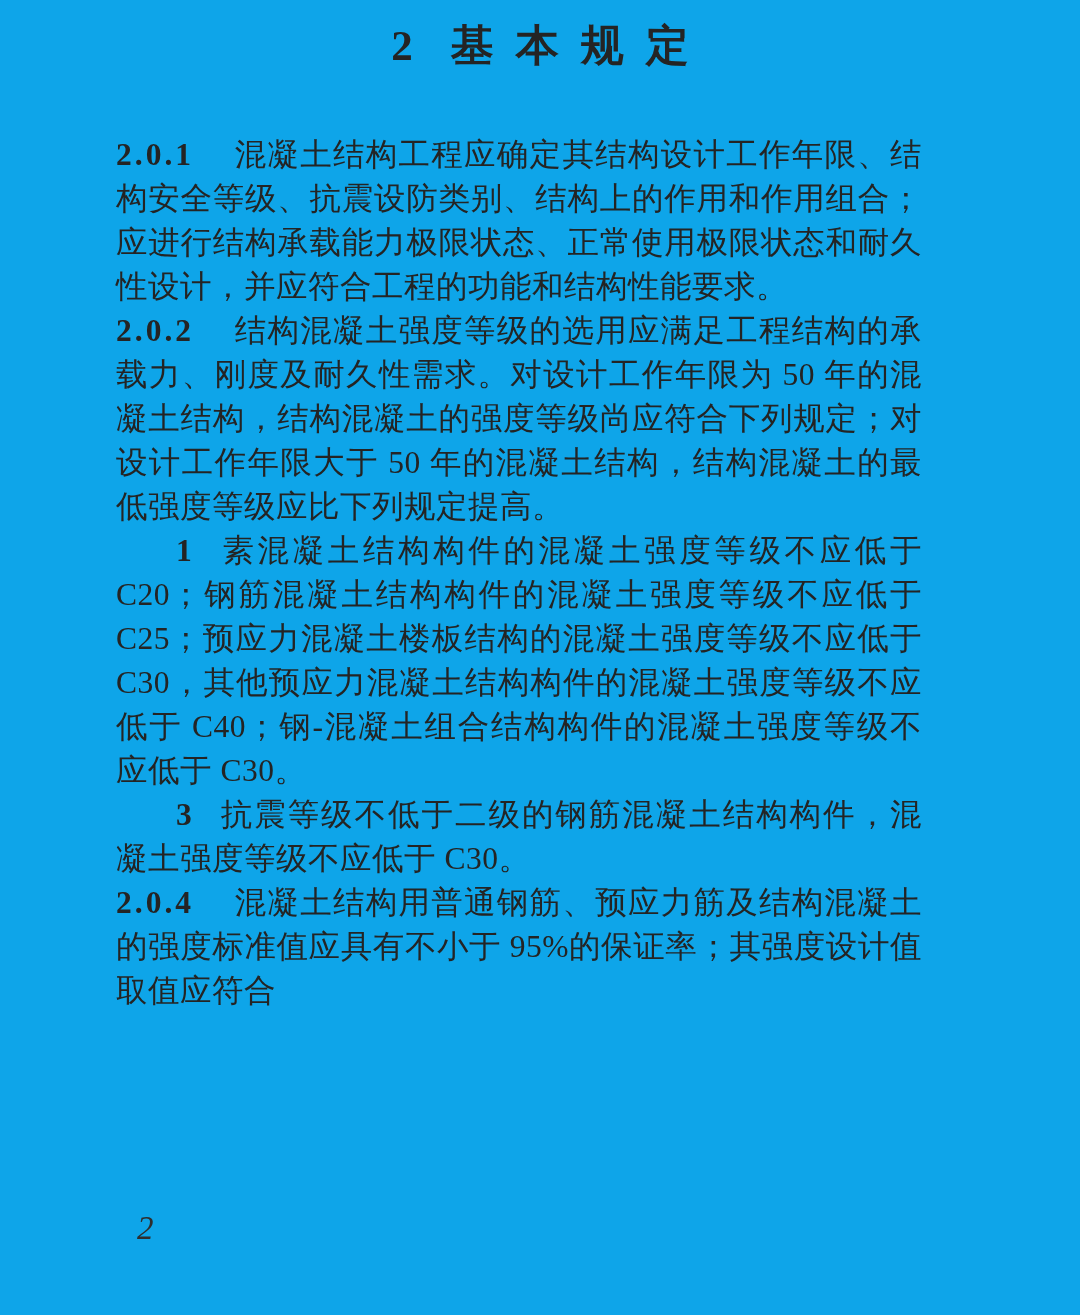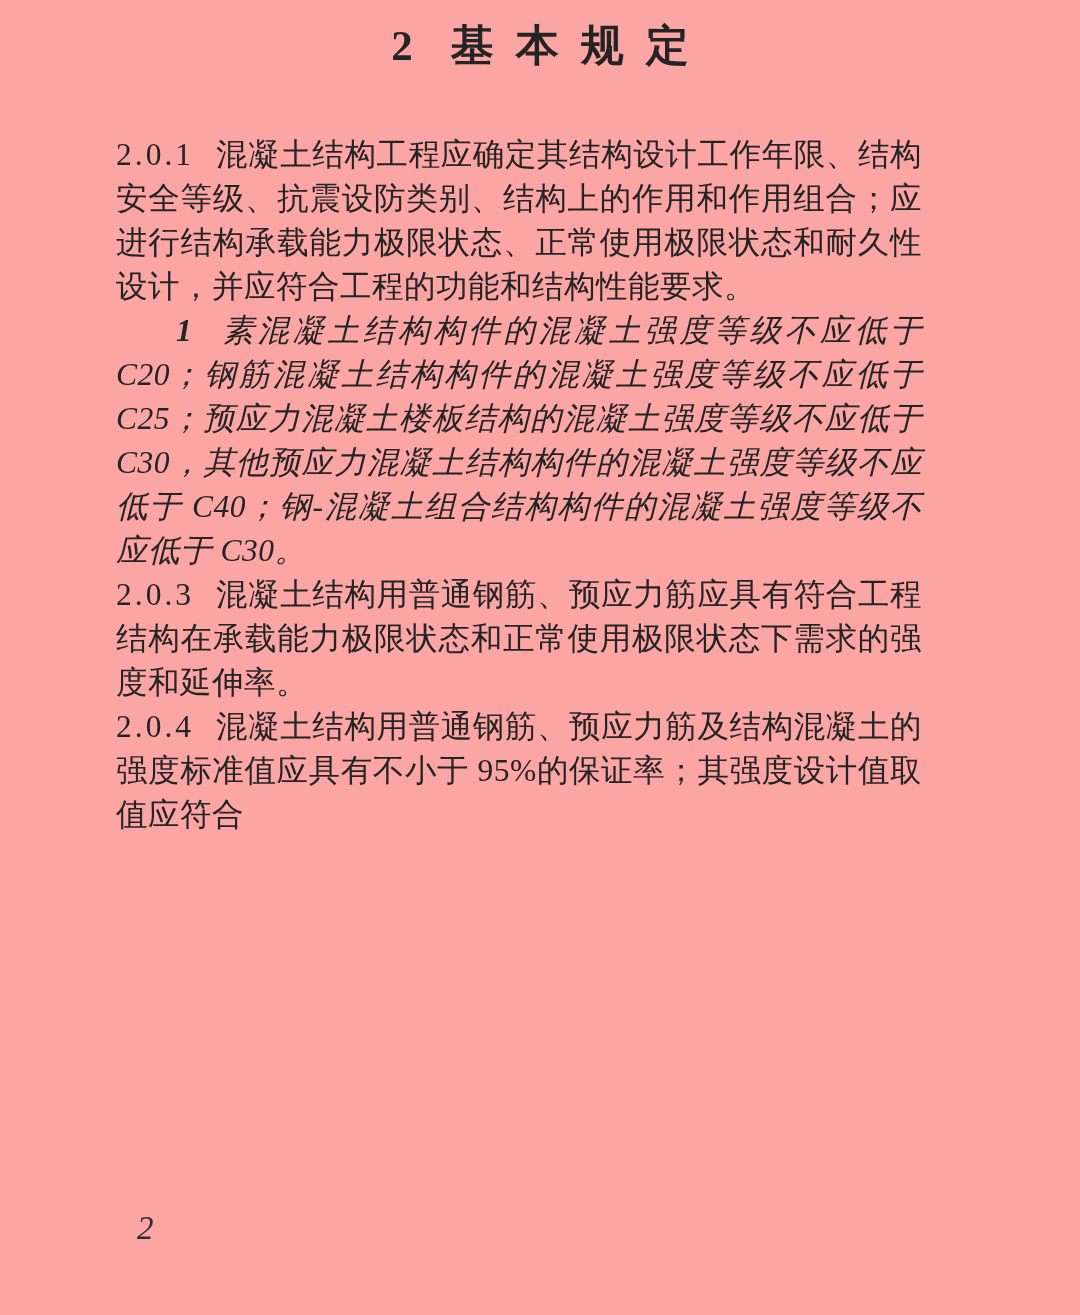--- a/index.html
+++ b/index.html
@@ -4,21 +4,21 @@
 <style>
   html, body {
     margin: 0;
     padding: 0;
     background: #ffffff;
   }
   .page {
     position: relative;
     width: 1080px;
     height: 1315px;
-    background: #fca5a5;
+    background: #0ea5e9;
     overflow: hidden;
     font-family: "Liberation Serif", "DejaVu Serif", serif;
     color: #242424;
   }
   .chapter-heading {
     position: absolute;
     top: 20px;
     left: 0;
     width: 100%;
     text-align: center;
@@ -43,27 +43,26 @@
     font-size: 31.5px;
     line-height: 44px;
     text-align: justify;
     letter-spacing: 0.5px;
   }
   .content p {
     margin: 0;
     padding: 0;
   }
   .clause > .num {
-    font-weight: normal;
+    font-weight: bold;
     letter-spacing: 3px;
-    margin-right: 22px;
+    margin-right: 40px;
   }
   .item {
     text-indent: 60px;
-    font-style: italic;
   }
   .item > .num {
     font-weight: bold;
     margin-right: 27px;
   }
   .page-num {
     position: absolute;
     left: 137px;
     top: 1206px;
     font-style: italic;
@@ -80,31 +79,34 @@
   <div class="chapter-heading">
     <span class="chapter-num">2</span><span class="chapter-name">基本规定</span>
   </div>
 
   <div class="content">
 
     <p class="clause">
       <span class="num">2.0.1</span><span>混凝土结构工程应确定其结构设计工作年限、结构安全等级、抗震设防类别、结构上的作用和作用组合；应进行结构承载能力极限状态、正常使用极限状态和耐久性设计，并应符合工程的功能和结构性能要求。</span>
     </p>
 
+    <p class="clause">
+      <span class="num">2.0.2</span><span>结构混凝土强度等级的选用应满足工程结构的承载力、刚度及耐久性需求。对设计工作年限为 50 年的混凝土结构，结构混凝土的强度等级尚应符合下列规定；对设计工作年限大于 50 年的混凝土结构，结构混凝土的最低强度等级应比下列规定提高。</span>
+    </p>
 
     <p class="item">
       <span class="num">1</span><span>素混凝土结构构件的混凝土强度等级不应低于 C20；钢筋混凝土结构构件的混凝土强度等级不应低于 C25；预应力混凝土楼板结构的混凝土强度等级不应低于 C30，其他预应力混凝土结构构件的混凝土强度等级不应低于 C40；钢-混凝土组合结构构件的混凝土强度等级不应低于 C30。</span>
     </p>
 
 
+    <p class="item">
+      <span class="num">3</span><span>抗震等级不低于二级的钢筋混凝土结构构件，混凝土强度等级不应低于 C30。</span>
+    </p>
 
 
-    <p class="clause">
-      <span class="num">2.0.3</span><span>混凝土结构用普通钢筋、预应力筋应具有符合工程结构在承载能力极限状态和正常使用极限状态下需求的强度和延伸率。</span>
-    </p>
 
     <p class="clause">
       <span class="num">2.0.4</span><span>混凝土结构用普通钢筋、预应力筋及结构混凝土的强度标准值应具有不小于 95%的保证率；其强度设计值取值应符合</span>
     </p>
 
   </div>
 
   <div class="page-num">2</div>
 
 </div>

